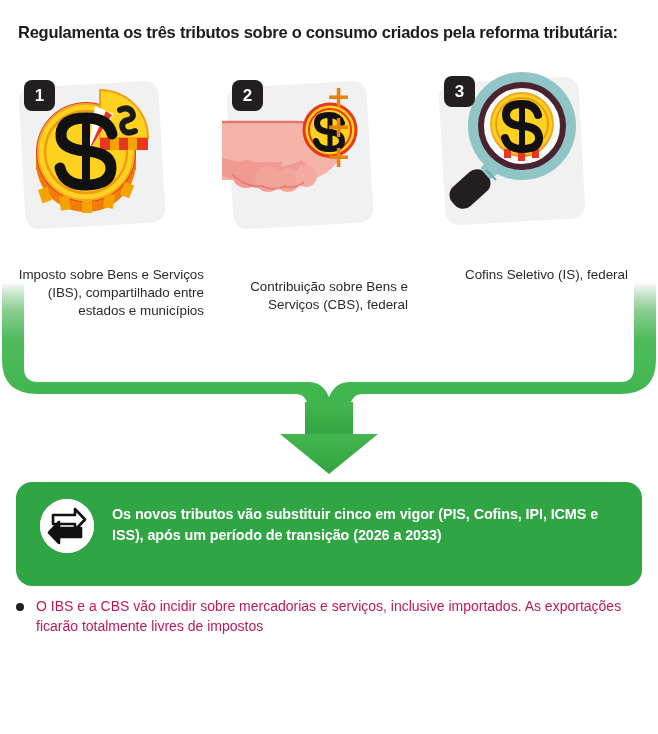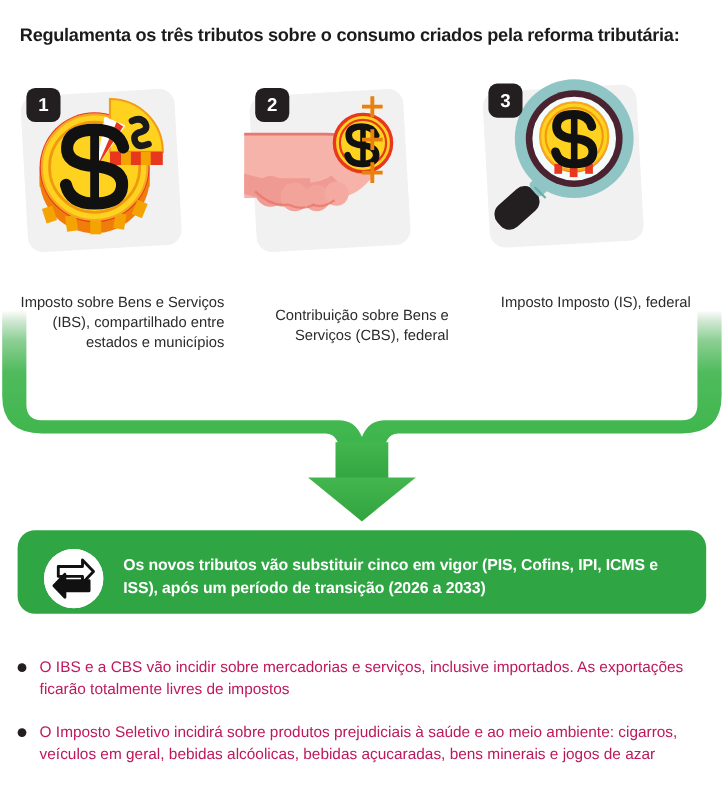--- a/index.html
+++ b/index.html
@@ -114,21 +114,21 @@
     width: 658px;
     height: 194px;
   }
 
   
   .callout {
     position: absolute;
     left: 16px;
     top: 482px;
     width: 626px;
-    height: 76px;
+    height: 104px;
     background: #2fa544;
     border-radius: 16px;
   }
   .callout-icon {
     position: absolute;
     left: 24px;
     top: 17px;
     width: 54px;
     height: 54px;
     border-radius: 50%;
@@ -301,21 +301,21 @@
           <path d="M104 49 q-3 -11 -16 -11 q-16 0 -16 11 q0 10 16 11 q17 1 17 12 q0 11 -17 11 q-14 0 -17 -11" stroke="#111111" stroke-width="8" fill="none" stroke-linecap="round"></path>
         </g>
       </svg>
     </div>
     <div class="badge">3</div>
   </div>
 </div>
 
 <div class="caption" id="caption-1">Imposto sobre Bens e Serviços (IBS), compartilhado entre estados e municípios</div>
 <div class="caption" id="caption-2">Contribuição sobre Bens e Serviços (CBS), federal</div>
-<div class="caption" id="caption-3">Imposto Imposto (IS), federal</div>
+<div class="caption" id="caption-3">Cofins Seletivo (IS), federal</div>
 
 <div class="flow">
   <svg viewBox="0 0 658 194" width="658" height="194">
     <defs>
       <linearGradient id="fadeGreen" x1="0" y1="0" x2="0" y2="1">
         <stop offset="0%" stop-color="#ffffff"></stop>
         <stop offset="8%" stop-color="#cfe8d2"></stop>
         <stop offset="22%" stop-color="#8ccf93"></stop>
         <stop offset="45%" stop-color="#4fbb5c"></stop>
         <stop offset="100%" stop-color="#3cb54a"></stop>
@@ -352,17 +352,13 @@
     </svg>
   </div>
   <div class="callout-text">Os novos tributos vão substituir cinco em vigor (PIS, Cofins, IPI, ICMS e ISS), após um período de transição (2026 a 2033)</div>
 </div>
 
 <div class="bullets">
   <div class="bullet">
     <span class="bullet-dot"></span>
     <span>O IBS e a CBS vão incidir sobre mercadorias e serviços, inclusive importados. As exportações ficarão totalmente livres de impostos</span>
   </div>
-  <div class="bullet">
-    <span class="bullet-dot"></span>
-    <span>O Imposto Seletivo incidirá sobre produtos prejudiciais à saúde e ao meio ambiente: cigarros, veículos em geral, bebidas alcóolicas, bebidas açucaradas, bens minerais e jogos de azar</span>
-  </div>
 </div>
 
 </body></html>

